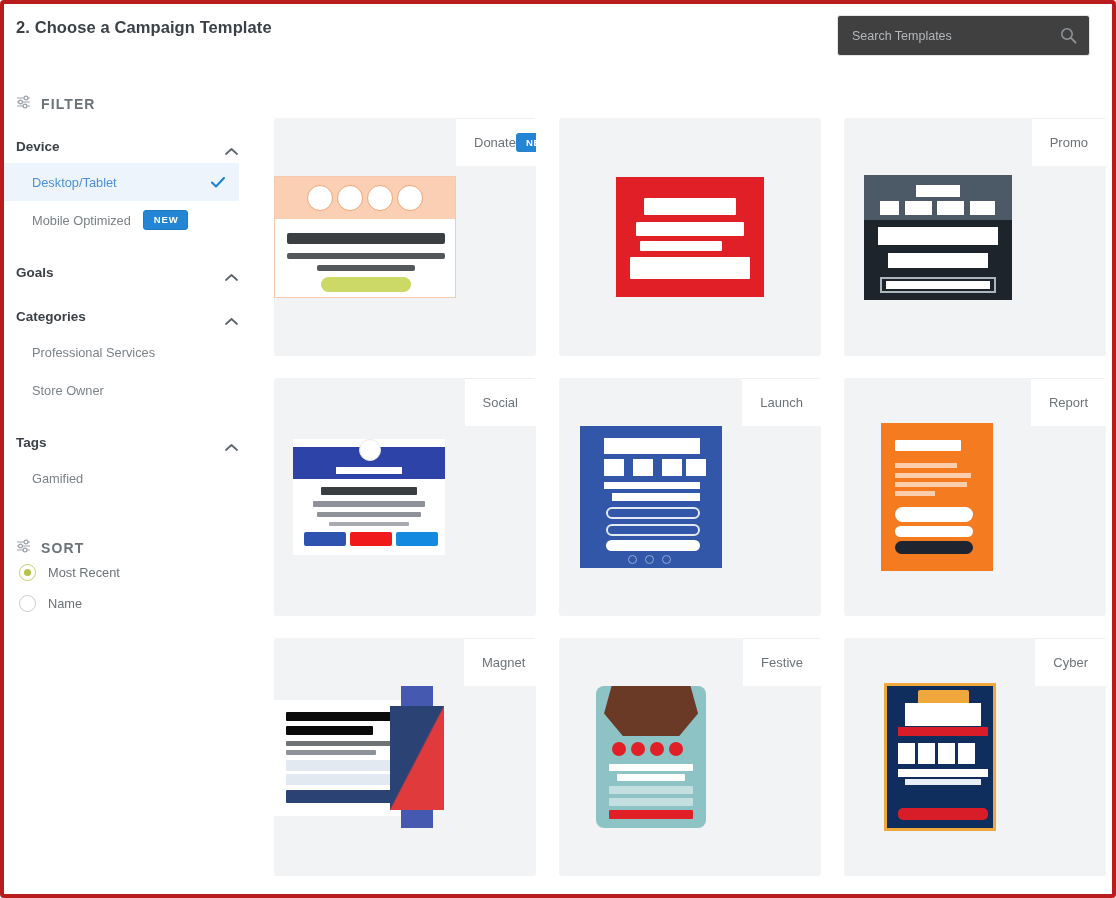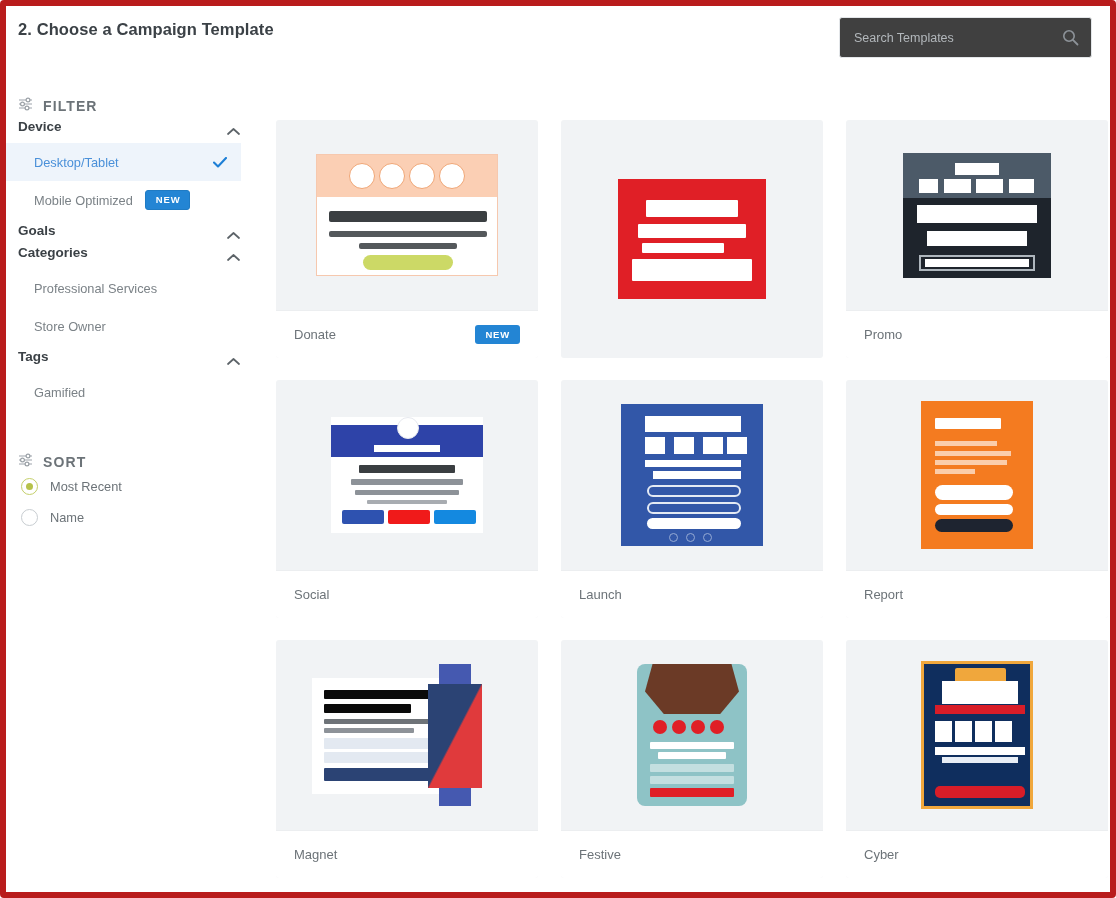--- a/index.html
+++ b/index.html
@@ -6,21 +6,21 @@
   html, body {
     width: 1116px; height: 898px;
     background: #ffffff;
     font-family: "Liberation Sans", sans-serif;
     overflow: hidden;
   }
   .app {
     position: relative;
     width: 1116px; height: 898px;
     background: #ffffff;
-    border: 6px solid #b91c1c;
+    border: 4px solid #b91c1c;
     border-radius: 4px;
   }
 
   
   .header {
     position: absolute; top: 0; left: 0;
     width: 1116px; height: 65px;
     display: flex; align-items: center;
   }
   .page-title {
@@ -55,21 +55,21 @@
   }
   .filter-head, .sort-head {
     display: flex; align-items: center; gap: 10px;
   }
   .filter-head { margin-top: 26px; }
   .sort-head { margin-top: 4px; }
   .filter-label, .sort-label {
     font-size: 14px; font-weight: bold; color: #6c7378;
     letter-spacing: 1.1px;
   }
-  .facet { }
+  .facet { margin-top: 22px; }
   .facet-header {
     display: flex; align-items: center; justify-content: space-between;
     padding-right: 22px;
     height: 22px;
   }
   .facet-title {
     font-size: 13.5px; font-weight: bold; color: #3b4146;
   }
   .chev {
     width: 13px; height: 9px;
@@ -131,21 +131,21 @@
     width: 846px;
     display: grid;
     grid-template-columns: repeat(3, 262px);
     gap: 22px 23px;
   }
   .card {
     width: 262px; height: 238px;
     background: #f1f3f5;
     border-radius: 3px;
     overflow: hidden;
-    display: flex; flex-direction: column;
+    display: flex; flex-direction: row;
     cursor: pointer;
   }
   .thumb {
     flex: 1;
     display: flex; align-items: center; justify-content: center;
     position: relative;
   }
   .card-foot {
     height: 48px; background: #ffffff;
     border-top: 1px solid #eceef0;

